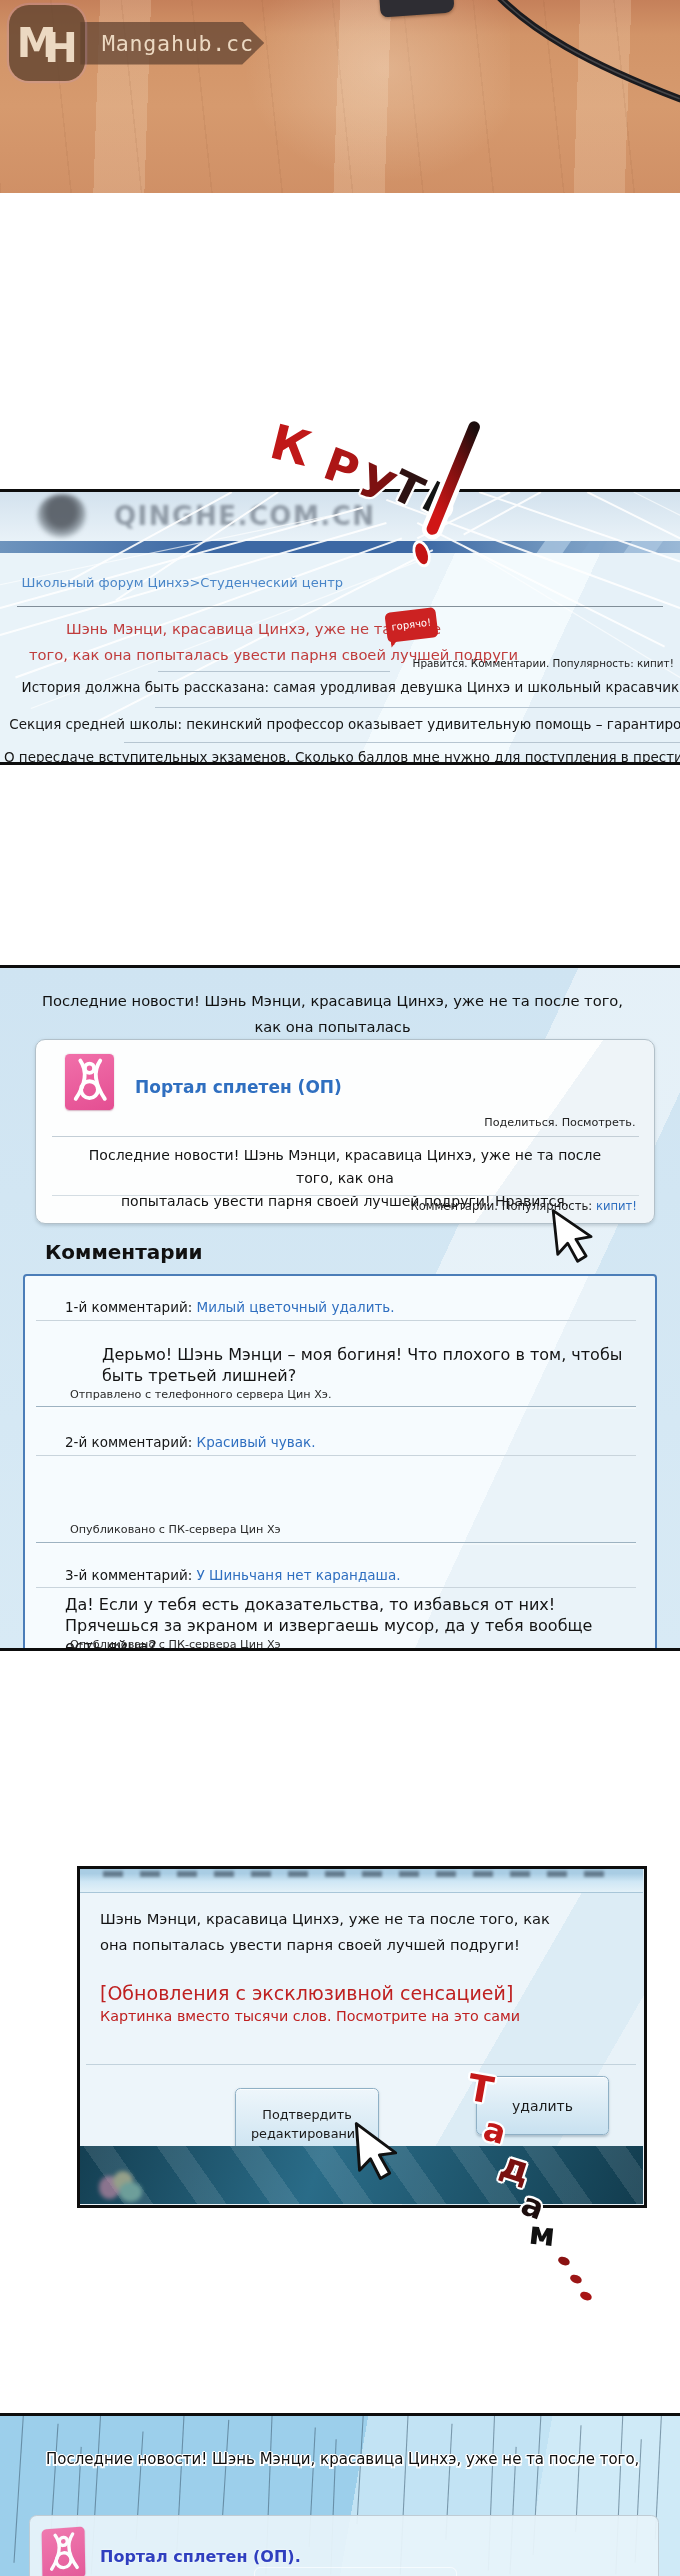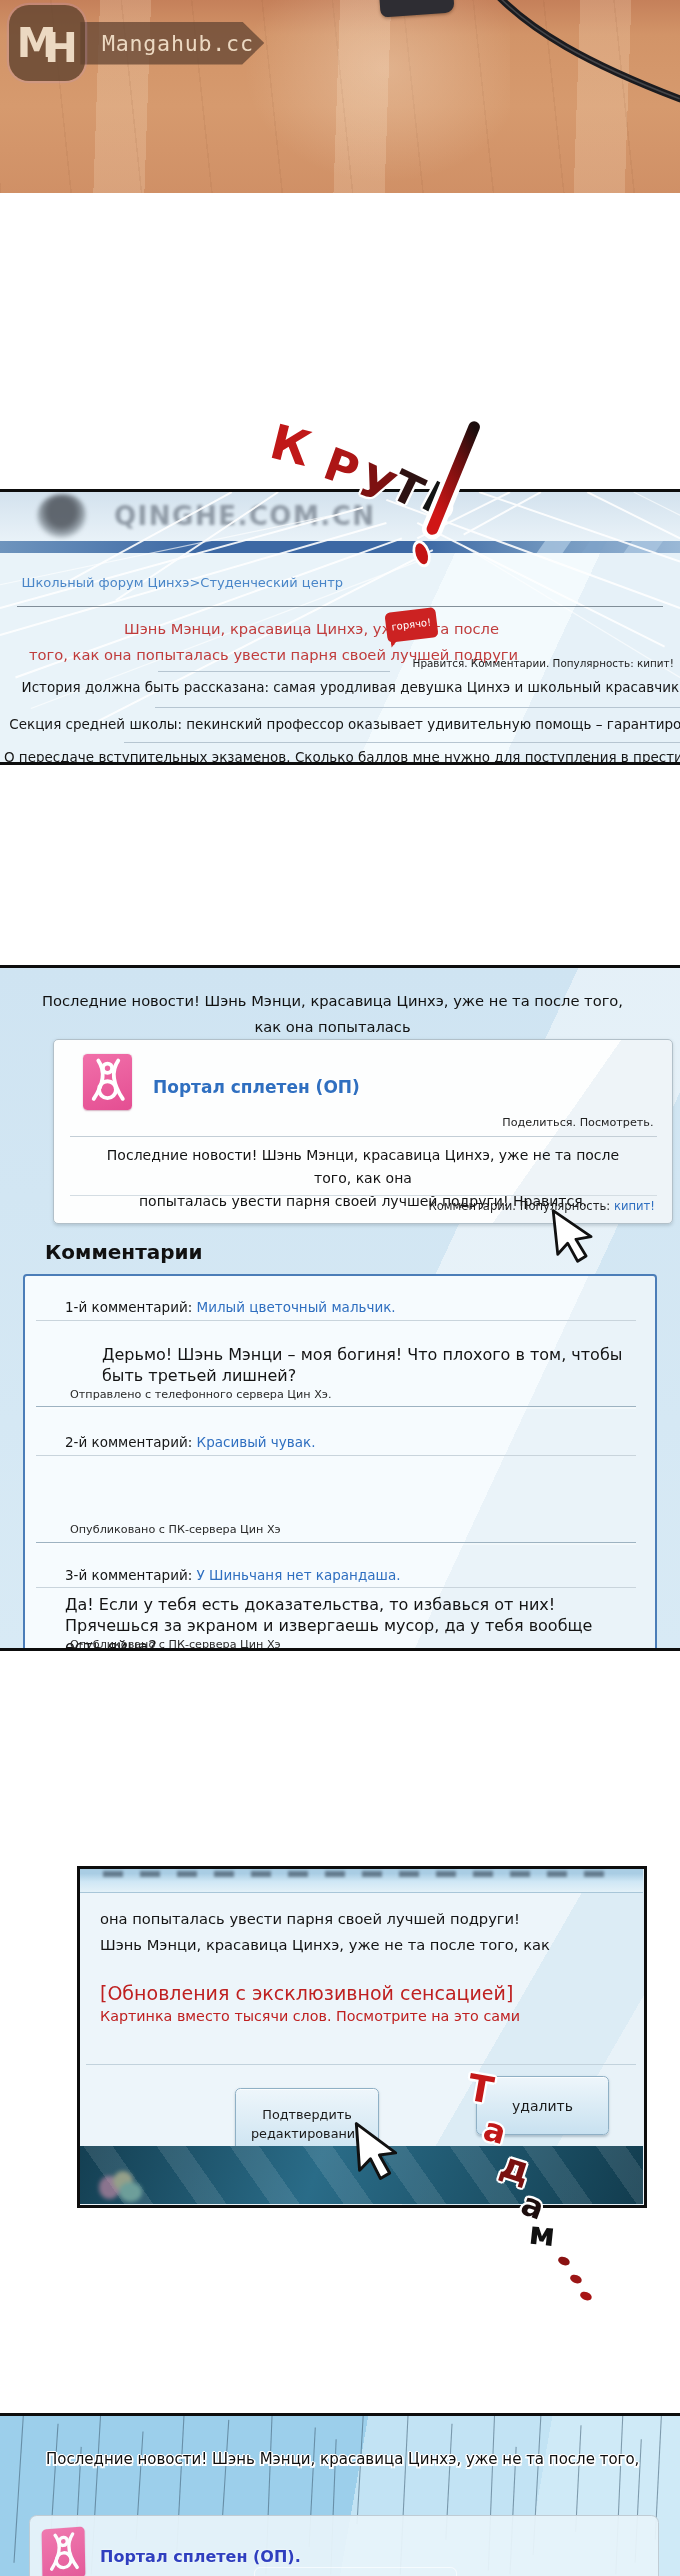--- a/index.html
+++ b/index.html
@@ -37,21 +37,21 @@
   .ck2{left:359px;top:458px;font-size:45px;color:#7d1111;transform:rotate(24deg);}
   .ck3{left:393px;top:464px;font-size:43px;color:#2e1212;transform:rotate(26deg);}
   .ck4{left:424px;top:476px;font-size:43px;color:#141414;transform:rotate(28deg);}
   .sfx-excl{position:absolute;left:383px;top:413px;z-index:30;}
 
   
   .panel{position:absolute;left:0;width:680px;box-sizing:border-box;overflow:hidden;}
 
   
   .p1{top:489px;height:276px;border-top:3.1px solid #0d0d0d;border-bottom:3.1px solid #0d0d0d;
-      background:linear-gradient(115deg,#e9f3f9 0 60%,#f3fafd 60% 78%,#e6f1f8 78%);text-align:right;}
+      background:linear-gradient(115deg,#e9f3f9 0 60%,#f3fafd 60% 78%,#e6f1f8 78%);}
   .p1-header{position:absolute;left:0;top:0;width:680px;height:49px;
       background:linear-gradient(180deg,#d3e2ee,#e9f2f8);}
   .p1-logo{position:absolute;left:37px;top:1.5px;width:49px;height:45px;border-radius:50% 45% 48% 50%;
       background:radial-gradient(circle at 50% 40%, #4a5058 0 38%, #8a959e 60%, transparent 75%);
       filter:blur(2.3px);opacity:.85;}
   .p1-domain{position:absolute;left:114px;top:9.3px;font-size:26px;font-weight:bold;color:#87929e;
       letter-spacing:1.5px;filter:blur(1.5px);opacity:.9;}
   .p1-bar{position:absolute;left:0;top:49px;width:680px;height:11.6px;
       background:linear-gradient(90deg,#6e94bd 0,#3c68a4 30%,#3c68a4 62%,#6e94bd 80%,#9ab8d6 100%);}
   .p1-bar i{position:absolute;top:0;height:11.6px;background:#aac6e0;transform:skewX(-35deg);opacity:.8;}
@@ -73,21 +73,21 @@
   .p1-item.i3{left:3.9px;top:257px;}
   .p1-line{position:absolute;height:0;border-top:0.8px solid #b6c5d1;z-index:4;}
   .pl1{left:158px;top:179px;width:232px;} .pl2{left:155px;top:215px;width:526px;} .pl3{left:124px;top:250px;width:556px;}
 
   
   .p2{top:965px;height:686px;border-top:3.1px solid #0d0d0d;border-bottom:3.1px solid #0d0d0d;
       background:
         linear-gradient(115deg, rgba(255,255,255,0) 0 58%, rgba(255,255,255,.45) 58% 74%, rgba(255,255,255,0) 74%),
         linear-gradient(180deg,#cfe4f2,#d8eaf5);}
   .p2-news{position:absolute;left:27px;top:20px;width:611px;text-align:center;font-size:14.7px;color:#111;line-height:26px;z-index:2;}
-  .p2-card{position:absolute;left:53px;top:71px;width:618px;height:183px;border:0.8px solid #b2c0c9;border-radius:5px;
+  .p2-card{position:absolute;left:35px;top:71px;width:618px;height:183px;border:0.8px solid #b2c0c9;border-radius:10px;
       background:linear-gradient(125deg,#fdfefe 0 76%, #eef4f8 76%);box-shadow:0 1.5px 3.1px rgba(90,110,125,.25);z-index:2;}
   .portal-logo{position:absolute;width:49px;height:56px;border-radius:4.6px;
       background:linear-gradient(160deg,#f170aa,#e44e92);box-shadow:0 0.8px 1.5px rgba(150,60,100,.4);}
   .p2-card .portal-logo{left:29px;top:14px;}
   .portal-title{position:absolute;left:99px;top:37px;font-size:17px;color:#2f6fc0;font-weight:bold;}
   .p2-actions{position:absolute;right:18.5px;top:76px;font-size:11.2px;color:#222;}
   .p2-div1{position:absolute;left:15.5px;top:96px;width:587px;border-top:0.8px solid #c3ced6;}
   .p2-body{position:absolute;left:46px;top:104px;width:526px;text-align:center;font-size:14px;color:#131313;line-height:23px;}
   .p2-div2{position:absolute;left:15.5px;top:155px;width:587px;border-top:0.8px solid #d4dde3;}
   .p2-meta{position:absolute;right:17px;top:159px;font-size:11.6px;color:#1d1d1d;}
@@ -276,21 +276,21 @@
       <div class="p2-meta">
         <span>Комментарии. Популярность: </span><span class="hot">кипит!</span>
       </div>
     </div>
     <svg class="cursor cursor1" width="48" height="63" viewBox="0 0 24 30">
       <path d="M3 1 L3 23 L8.5 18 L12.5 27.5 L17 25.3 L12.8 16.5 L20.5 16 Z" fill="#ffffff" stroke="#111111" stroke-width="1.4" stroke-linejoin="round"></path>
     </svg>
     <div class="p2-ch">Комментарии</div>
     <div class="p2-box">
       <div class="c-head" style="top:23px">
-        <span class="c-label">1-й комментарий: </span><span class="c-name">Милый цветочный мальчик.</span>
+        <span class="c-label">1-й комментарий: </span><span class="c-name">Милый цветочный удалить.</span>
       </div>
       <div class="c-div" style="top:44px"></div>
       <div class="c-body" style="left:77px;top:68px;width:541px">Дерьмо! Шэнь Мэнци – моя богиня! Что плохого в том, чтобы быть третьей лишней?</div>
       <div class="c-foot" style="top:112px">Отправлено с телефонного сервера Цин Хэ.</div>
       <div class="c-sep" style="top:130px"></div>
 
       <div class="c-head" style="top:158px">
         <span class="c-label">2-й комментарий: </span><span class="c-name">Красивый чувак.</span>
       </div>
       <div class="c-div" style="top:179px"></div>
@@ -302,22 +302,22 @@
       </div>
       <div class="c-div" style="top:311px"></div>
       <div class="c-body" style="left:40px;top:318px;width:556px">Да! Если у тебя есть доказательства, то избавься от них! Прячешься за экраном и извергаешь мусор, да у тебя вообще есть яйца?</div>
       <div class="c-foot" style="top:362px">Опубликовано с ПК-сервера Цин Хэ</div>
     </div>
   </section>
 
   <section class="p3">
     <div class="p3-header"></div>
     <div class="p3-title">
+      <div>Шэнь Мэнци, красавица Цинхэ, уже не та после того, как</div>
       <div>она попыталась увести парня своей лучшей подруги!</div>
-      <div>Шэнь Мэнци, красавица Цинхэ, уже не та после того, как</div>
     </div>
     <div class="p3-red1">[Обновления с эксклюзивной сенсацией]</div>
     <div class="p3-red2">Картинка вместо тысячи слов. Посмотрите на это сами</div>
     <div class="p3-div"></div>
     <button class="p3-btn p3-confirm">Подтвердить редактирование</button>
     <button class="p3-btn p3-delete">удалить</button>
     <div class="p3-band">
       <div class="p3-blob">
           <i class="b1"></i>
           <i class="b2"></i>

